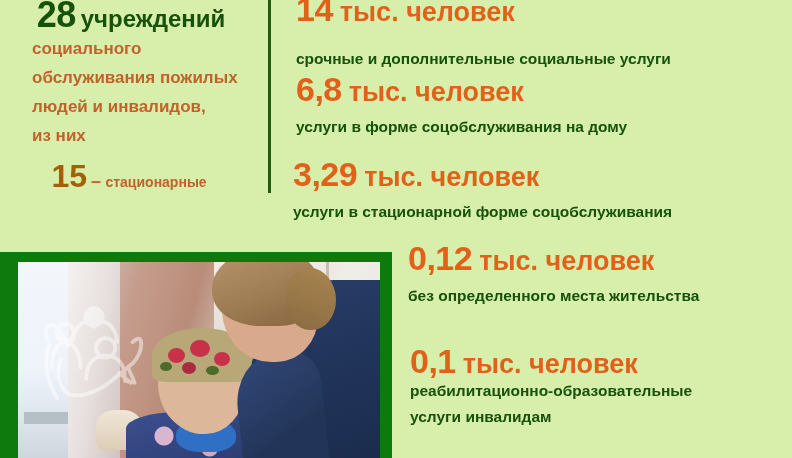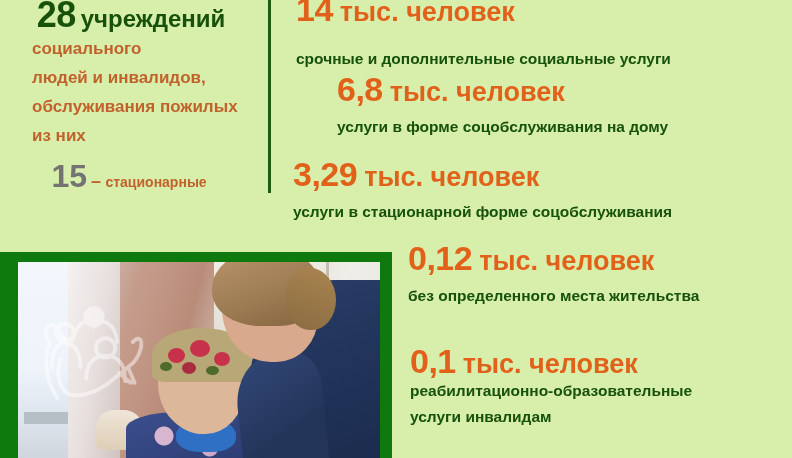--- a/index.html
+++ b/index.html
@@ -68,21 +68,21 @@
     position: absolute;
     left: 0;
     top: 158px;
     width: 258px;
     text-align: center;
     white-space: nowrap;
   }
   .stat-num {
     font-size: 32px;
     font-weight: bold;
-    color: #737373;
+    color: #a16207;
   }
   .stat-dash {
     font-size: 18px;
     font-weight: bold;
     color: #c1622c;
     margin-left: 4px;
   }
   .stat-word {
     font-size: 14px;
     font-weight: bold;
@@ -130,21 +130,21 @@
   .stat-desc {
     display: block;
     font-size: 15.5px;
     font-weight: bold;
     color: #16520a;
     line-height: 26px;
     white-space: nowrap;
   }
 
   .item-1 { left: 3px;  top: -8px; }
-  .item-2 { left: 3px;  top: 72px; margin-left: 41px; }
+  .item-2 { left: 3px;  top: 72px; }
   .item-3 { left: 0px;  top: 157px; }
   .item-4 { left: 115px; top: 241px; }
   .item-5 { left: 117px; top: 344px; }
 
   .item-1 .stat-desc { margin-top: 20px; }
   .item-2 .stat-desc { margin-top: 8px; }
   .item-3 .stat-desc { margin-top: 8px; }
   .item-4 .stat-desc { margin-top: 8px; }
   .item-5 .stat-desc { margin-top: 0; }
 
@@ -336,22 +336,22 @@
 <div class="infographic">
 
   <div class="left-col">
 
     <div class="lead-line">
       <span class="lead-num">28</span><span class="lead-word">учреждений</span>
     </div>
 
     <div class="left-body">
       <span class="l">социального</span>
+      <span class="l">обслуживания пожилых</span>
       <span class="l">людей и инвалидов,</span>
-      <span class="l">обслуживания пожилых</span>
       <span class="l">из них</span>
     </div>
 
     <div class="stationary-line">
       <span class="stat-num">15</span><span class="stat-dash">–</span> <span class="stat-word">стационарные</span>
     </div>
   </div>
 
   <div class="divider"></div>
 

